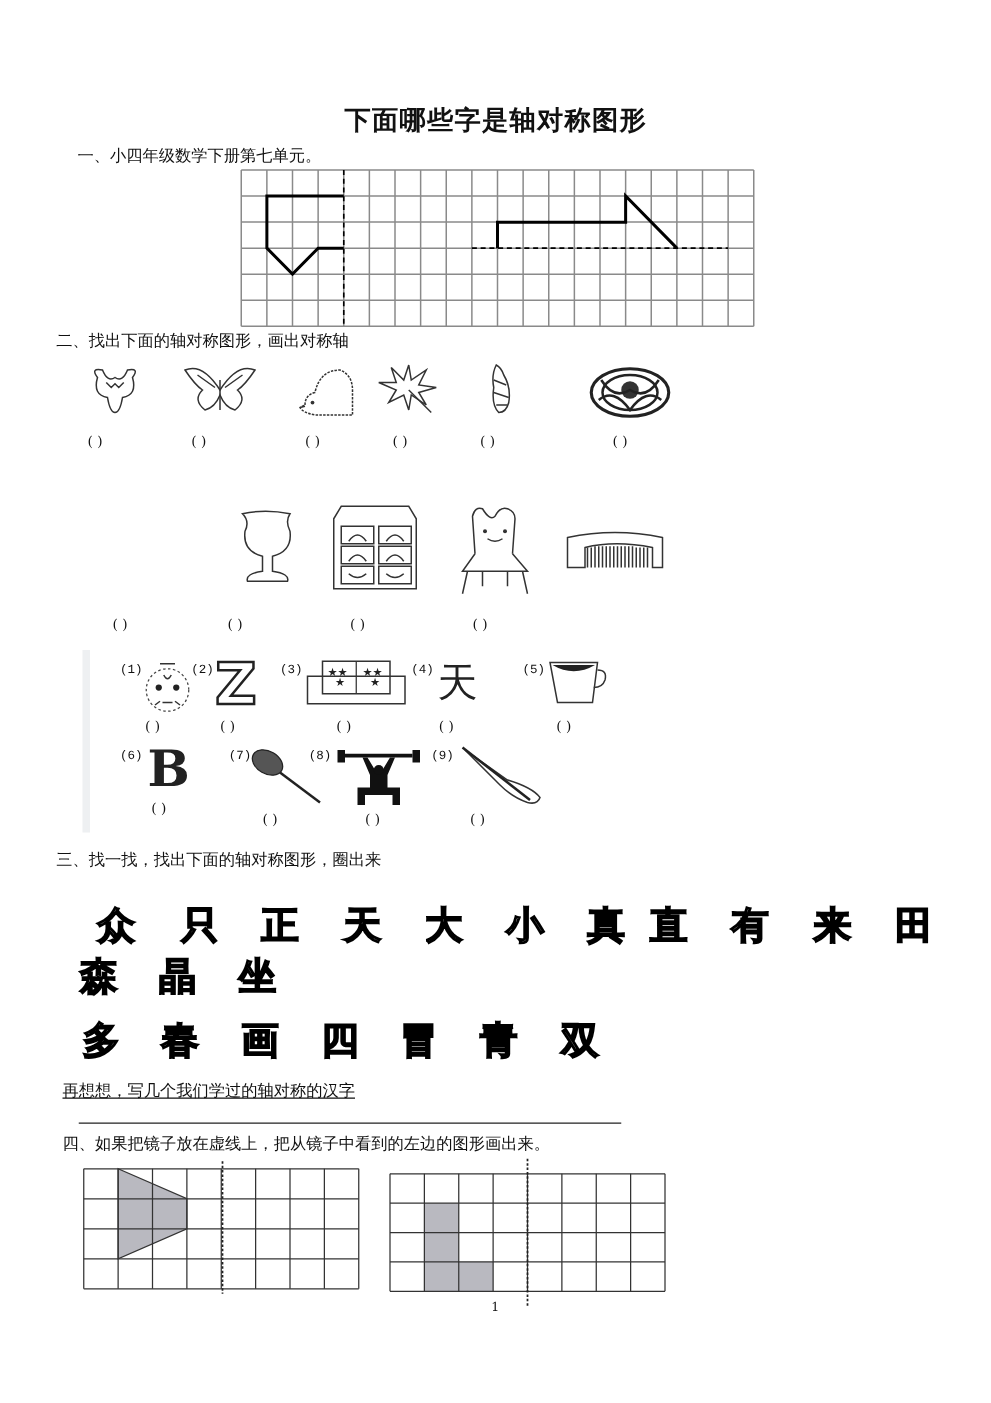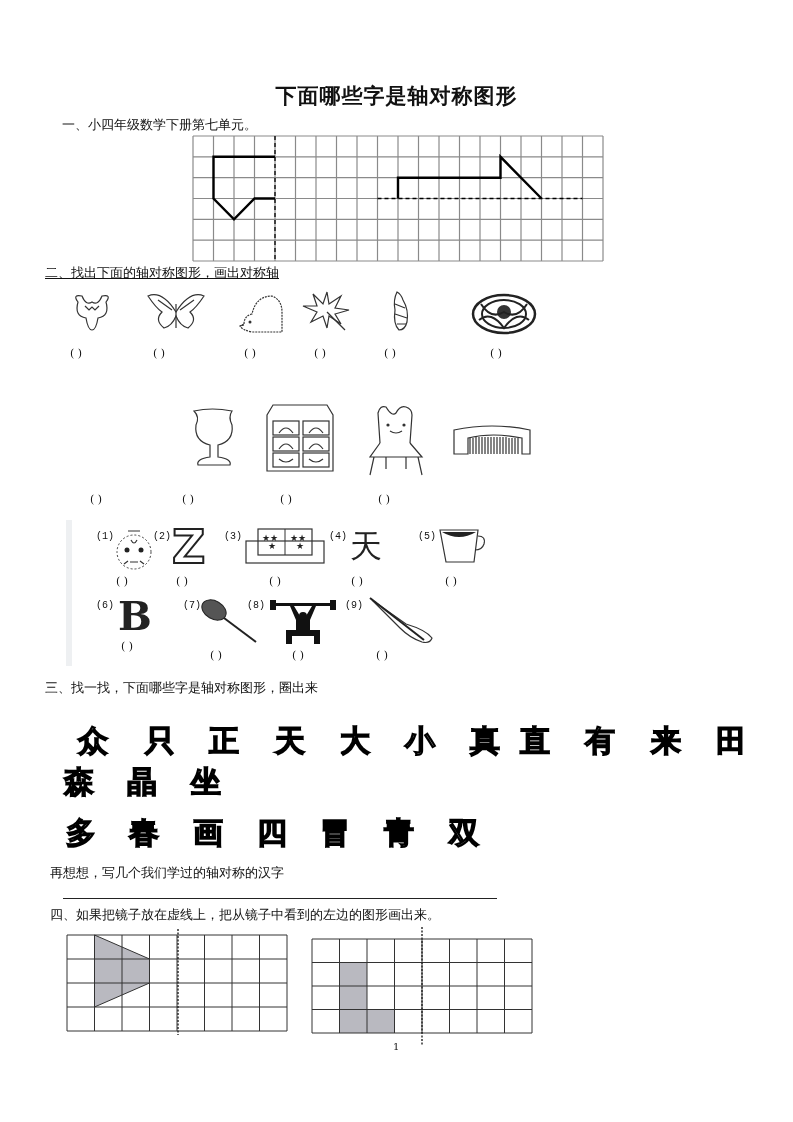--- a/index.html
+++ b/index.html
@@ -57,21 +57,21 @@
 
   <line x1="82" y1="0" x2="82" y2="125" stroke="#000" stroke-width="1.3" stroke-dasharray="4,3"></line>
 
   <polyline points="82,20.8 20.5,20.8 20.5,62.5 41,83.3 61.5,62.5 82,62.5" fill="none" stroke="#000" stroke-width="2.4"></polyline>
 
   <line x1="184.5" y1="62.5" x2="389.5" y2="62.5" stroke="#000" stroke-width="1.3" stroke-dasharray="4,3"></line>
 
   <polyline points="205,62.5 205,41.7 307.5,41.7 307.5,20.8 348.5,62.5" fill="none" stroke="#000" stroke-width="2.4"></polyline>
 </svg>
 
-<div class="abs q" style="left:45px;top:264px;text-decoration:underline;">二、找出下面的轴对称图形，画出对称轴</div>
+<div class="abs q" style="left:45px;top:264px;">二、找出下面的轴对称图形，画出对称轴</div>
 
 <svg style="left:70px;top:292px;" width="44" height="42">
   <path class="fig" d="M8,10 Q2,2 12,4 Q16,14 22,10 Q28,14 32,4 Q42,2 36,10 Q40,24 28,26 Q26,38 22,38 Q18,38 16,26 Q4,24 8,10Z"></path>
   <path class="fig" d="M15,14 l4,4 l3,-3 l3,3 l4,-4"></path>
 </svg>
 <svg style="left:148px;top:290px;" width="56" height="44">
   <path class="fig" d="M28,22 Q14,0 0,6 Q8,18 14,22 Q6,30 16,38 Q24,36 28,26 Q32,36 40,38 Q50,30 42,22 Q48,18 56,6 Q42,0 28,22Z"></path>
   <path class="fig" d="M28,14 L28,38 M10,10 L24,20 M46,10 L32,20"></path>
 </svg>
 <svg style="left:238px;top:292px;" width="48" height="42">
@@ -186,21 +186,21 @@
 <svg style="left:366px;top:598px;" width="70" height="46">
   <path class="fig" d="M6,2 L40,26 Q60,32 66,40 Q64,46 56,44 Q44,40 34,30Z"></path>
   <line x1="4" y1="0" x2="58" y2="42" stroke="#222" stroke-width="2"></line>
 </svg>
 
 <div class="abs paren" style="left:121px;top:640px;">(    )</div>
 <div class="abs paren" style="left:210px;top:649px;">(    )</div>
 <div class="abs paren" style="left:292px;top:649px;">(    )</div>
 <div class="abs paren" style="left:376px;top:649px;">(    )</div>
 
-<div class="abs q" style="left:45px;top:679px;">三、找一找，下面哪些字是轴对称图形，圈出来</div>
+<div class="abs q" style="left:45px;top:679px;">三、找一找，找出下面的轴对称图形，圈出来</div>
 
 <div class="abs" style="left:78px;top:726px;">
   <span class="abs bigchar" style="left:0px;">众</span>
   <span class="abs bigchar" style="left:67px;">只</span>
   <span class="abs bigchar" style="left:131px;">正</span>
   <span class="abs bigchar" style="left:197px;">天</span>
   <span class="abs bigchar" style="left:262px;">大</span>
   <span class="abs bigchar" style="left:327px;">小</span>
   <span class="abs bigchar" style="left:392px;">真</span>
   <span class="abs bigchar" style="left:442px;">直</span>
@@ -216,21 +216,21 @@
 <div class="abs" style="left:66px;top:818px;">
   <span class="abs bigchar" style="left:0px;">多</span>
   <span class="abs bigchar" style="left:63px;">春</span>
   <span class="abs bigchar" style="left:127px;">画</span>
   <span class="abs bigchar" style="left:191px;">四</span>
   <span class="abs bigchar" style="left:254px;">冒</span>
   <span class="abs bigchar" style="left:318px;">青</span>
   <span class="abs bigchar" style="left:383px;">双</span>
 </div>
 
-<div class="abs q" style="left:50px;top:864px;">再想想，写几个我们学过的轴对称的汉字</div>
+<div class="abs q" style="left:50px;top:864px;text-decoration:underline;">再想想，写几个我们学过的轴对称的汉字</div>
 <div class="abs" style="left:63px;top:898px;width:434px;height:1px;background:#222;"></div>
 
 <div class="abs q" style="left:50px;top:906px;">四、如果把镜子放在虚线上，把从镜子中看到的左边的图形画出来。</div>
 
 <svg style="left:67px;top:935px;" width="222" height="100" viewBox="0 0 222 100">
   <polygon points="27.5,0 82.5,24 82.5,48 27.5,72" fill="#b9b9c0" stroke="#333" stroke-width="1"></polygon>
   <g stroke="#333" stroke-width="1" id="g2">
       <line x1="0" x2="0" y1="0" y2="96"></line>
       <line x1="27.5" x2="27.5" y1="0" y2="96"></line>
       <line x1="55" x2="55" y1="0" y2="96"></line>

